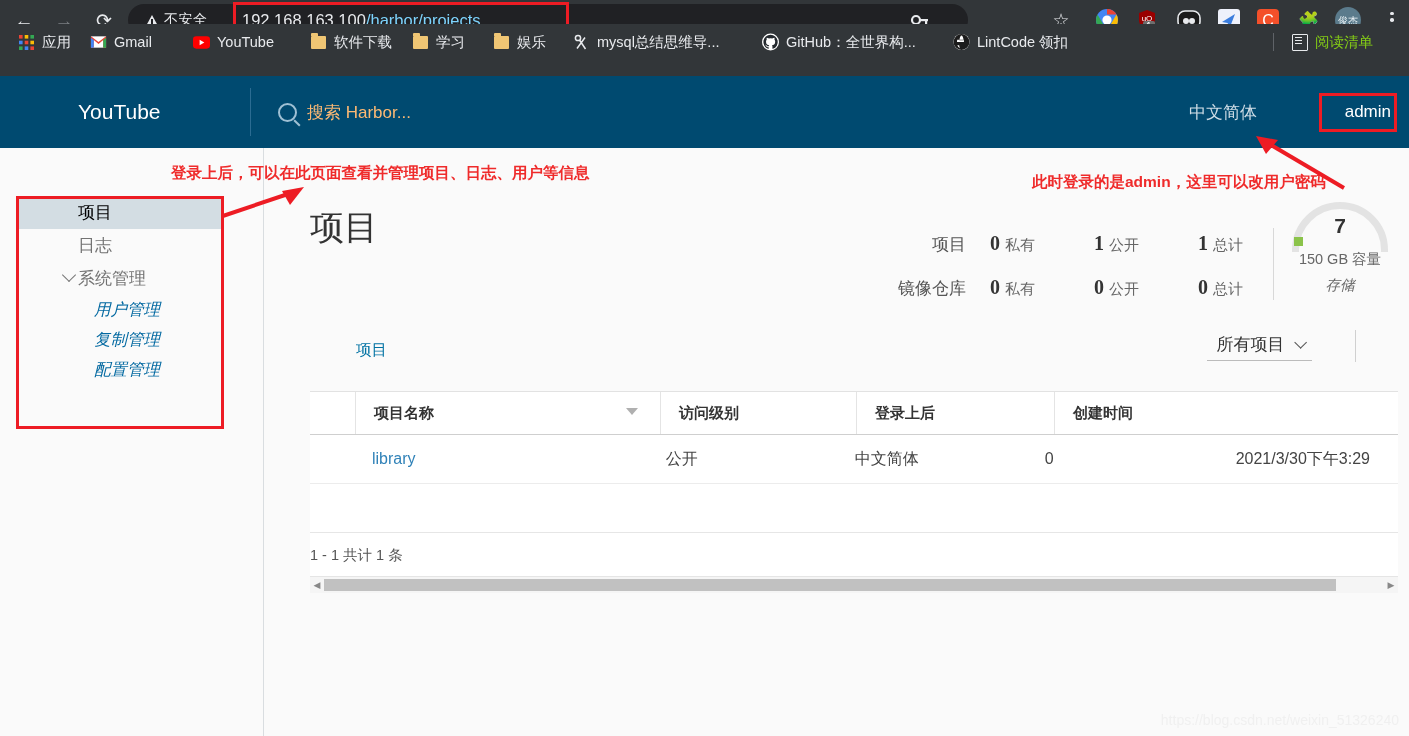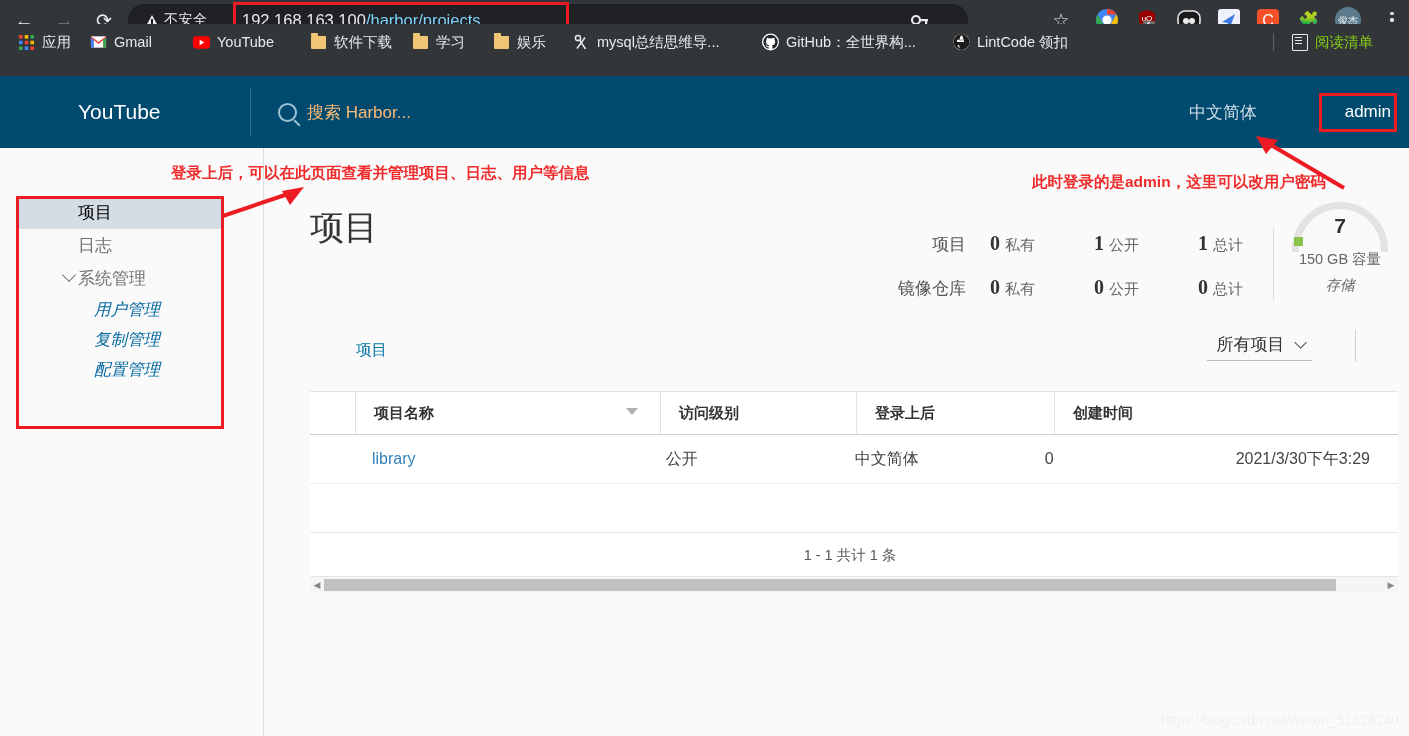--- a/index.html
+++ b/index.html
@@ -111,21 +111,21 @@
   #table{position:absolute;left:310px;top:391px;width:1088px;background:#fff;}
   #thead{display:flex;height:42px;border-top:1px solid #e2e2e2;border-bottom:1px solid #cfcfcf;background:#fff;}
   .th{display:flex;align-items:center;font-size:15px;font-weight:bold;color:#333;border-left:1px solid #e4e4e4;padding-left:18px;box-sizing:border-box;position:relative;}
   .th:first-child{border-left:none;}
   #th-spacer{width:45px;border-left:none;}
   #sort-icon{position:absolute;right:22px;top:16px;width:0;height:0;border-left:6px solid transparent;border-right:6px solid transparent;border-top:7px solid #b0b0b0;}
   .trow{display:flex;height:48px;align-items:center;border-bottom:1px solid #ececec;}
   .td{font-size:16px;color:#444;padding-left:18px;box-sizing:border-box;}
   .td.link{color:#3082b8;}
   #empty-row{height:48px;border-bottom:1px solid #e6e6e6;}
-  #table-footer{height:44px;display:flex;align-items:center;justify-content:center;padding-right:8px;font-size:14.5px;color:#555;}
+  #table-footer{height:44px;display:flex;align-items:center;justify-content:flex-start;padding-right:8px;font-size:14.5px;color:#555;}
 
   #hscroll{position:absolute;left:310px;top:576px;width:1088px;height:16px;background:#f5f5f5;border-top:1px solid #e5e5e5;display:flex;align-items:center;}
   #hscroll-left{width:14px;text-align:center;font-size:9px;color:#888;}
   #hscroll-track{flex:1;height:14px;position:relative;}
   #hscroll-thumb{position:absolute;left:0;top:1px;width:1012px;height:12px;background:#c1c1c1;}
   #hscroll-right{width:14px;text-align:center;font-size:9px;color:#888;}
 
   #watermark{position:absolute;right:10px;bottom:8px;font-size:14px;color:#f0f0f0;}
 
   

